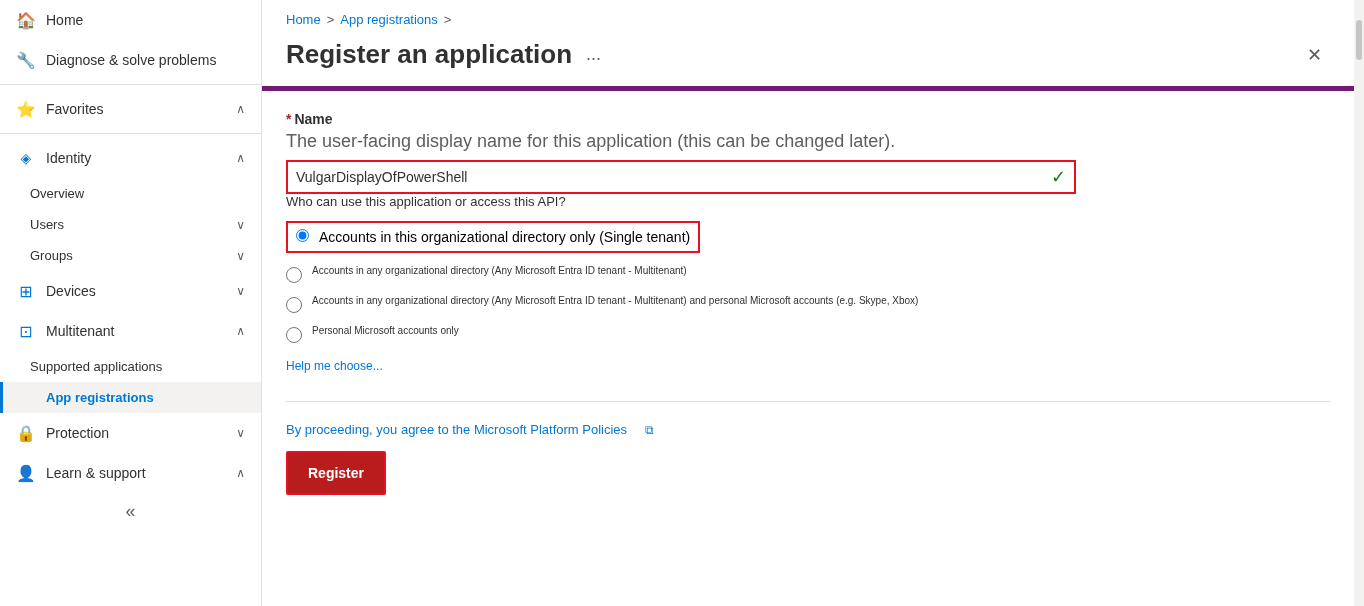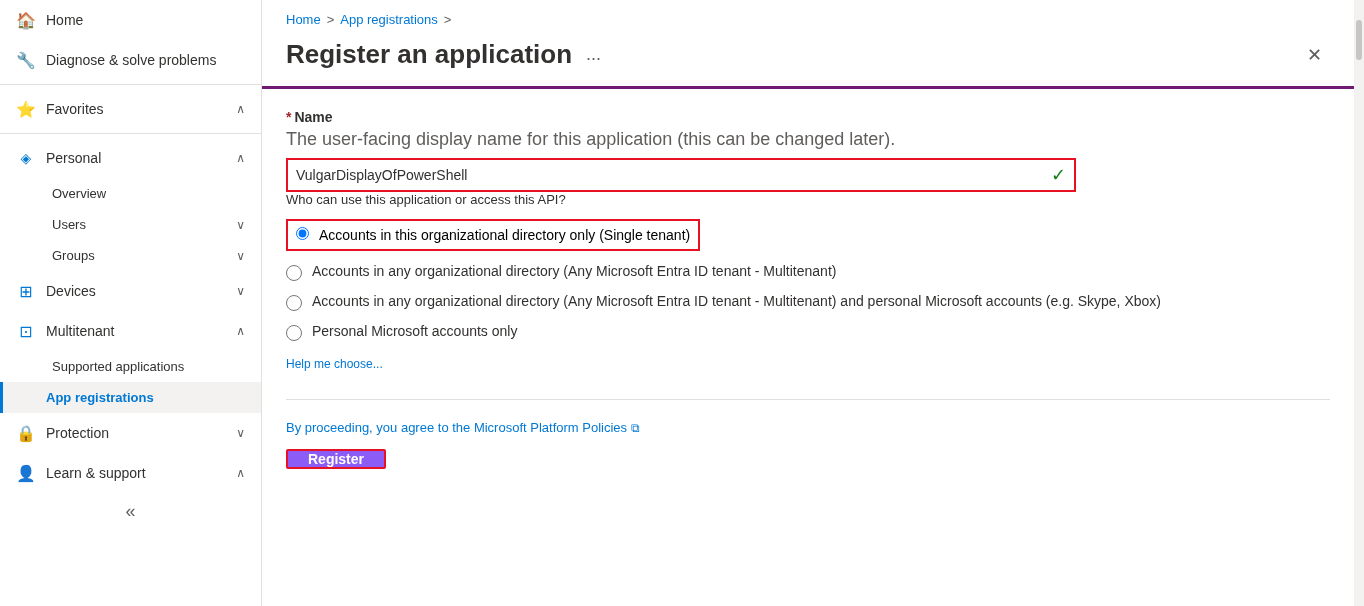--- a/index.html
+++ b/index.html
@@ -25,21 +25,21 @@
       gap: 10px;
       position: relative;
     }
     .sidebar-item .icon { width: 20px; height: 20px; display: flex; align-items: center; justify-content: center; color: #0078d4; font-size: 16px; flex-shrink: 0; }
     .sidebar-item .label { flex: 1; }
     .sidebar-item .chevron { margin-left: auto; font-size: 12px; color: #605e5c; }
     .sidebar-divider { border: none; border-top: 1px solid #e0e0e0; margin: 4px 0; }
     .sidebar-sub-item {
       display: flex;
       align-items: center;
-      padding: 8px 16px 8px 52px;
+      padding: 8px 16px 8px 30px;
       cursor: pointer;
       font-size: 13px;
       color: #323130;
     }
     .sidebar-sub-item.active { border-left: 3px solid #0078d4; background: #f3f2f1; color: #0078d4; font-weight: 600; padding-left: 43px; }
     .scrollbar-indicator {
       display: flex;
       justify-content: center;
       padding: 8px;
       color: #605e5c;
@@ -95,21 +95,21 @@
       cursor: pointer;
       color: #605e5c;
       padding: 4px 8px;
     }
 
     
     .content-area {
       flex: 1;
       overflow-y: auto;
       padding: 0 24px 24px 24px;
-      border-top: 3px solid #701a75;
+      border-top: 5px solid #701a75;
     }
 
     .section-label {
       font-size: 14px;
       font-weight: 600;
       color: #323130;
       margin-top: 20px;
       margin-bottom: 4px;
     }
     .required-star { color: #a4262c; margin-right: 3px; }
@@ -165,21 +165,21 @@
       cursor: pointer;
     }
     .radio-option input[type="radio"] {
       margin-top: 2px;
       accent-color: #0078d4;
       width: 16px;
       height: 16px;
       flex-shrink: 0;
     }
     .radio-option label {
-      font-size: 14px;
+      font-size: 10px;
       color: #323130;
       cursor: pointer;
     }
     .radio-option-wrapper {
       border: 2px solid #e81123;
       padding: 6px 8px;
       display: inline-flex;
       align-items: flex-start;
       gap: 10px;
       max-width: 790px;
@@ -201,29 +201,29 @@
       border-top: 1px solid #e0e0e0;
       margin: 8px 0 20px 0;
     }
 
     .policy-text {
       font-size: 13px;
       color: #0078d4;
       margin-bottom: 14px;
       display: flex;
       align-items: center;
-      gap: 4px;
+      gap: 18px;
     }
     .policy-text a { color: #0078d4; text-decoration: none; cursor: pointer; }
 
     .register-btn {
-      background: #8b5cf6;
+      background: #b91c1c;
       color: #fff;
       border: 2px solid #e81123;
-      padding: 0 20px;
+      padding: 12px 20px;
       font-size: 14px;
       font-weight: 600;
       cursor: pointer;
       border-radius: 2px;
     }
 
     
     .content-area::-webkit-scrollbar { width: 6px; }
     .content-area::-webkit-scrollbar-thumb { background: #c8c6c4; border-radius: 3px; }
 
@@ -265,21 +265,21 @@
 
   <div class="sidebar-item">
     <span class="icon">⭐</span>
     <span class="label">Favorites</span>
     <span class="chevron">∧</span>
   </div>
   <hr class="sidebar-divider">
 
   <div class="sidebar-item">
     <span class="icon" style="color:#0078d4; font-size:14px;">◈</span>
-    <span class="label">Personal</span>
+    <span class="label">Identity</span>
     <span class="chevron">∧</span>
   </div>
 
   <div class="sidebar-sub-item">
     <span>Overview</span>
   </div>
 
   <div class="sidebar-sub-item" style="display:flex; justify-content:space-between; padding-right:16px;">
     <span>Users</span>
     <span style="font-size:12px;color:#605e5c;">∨</span>

